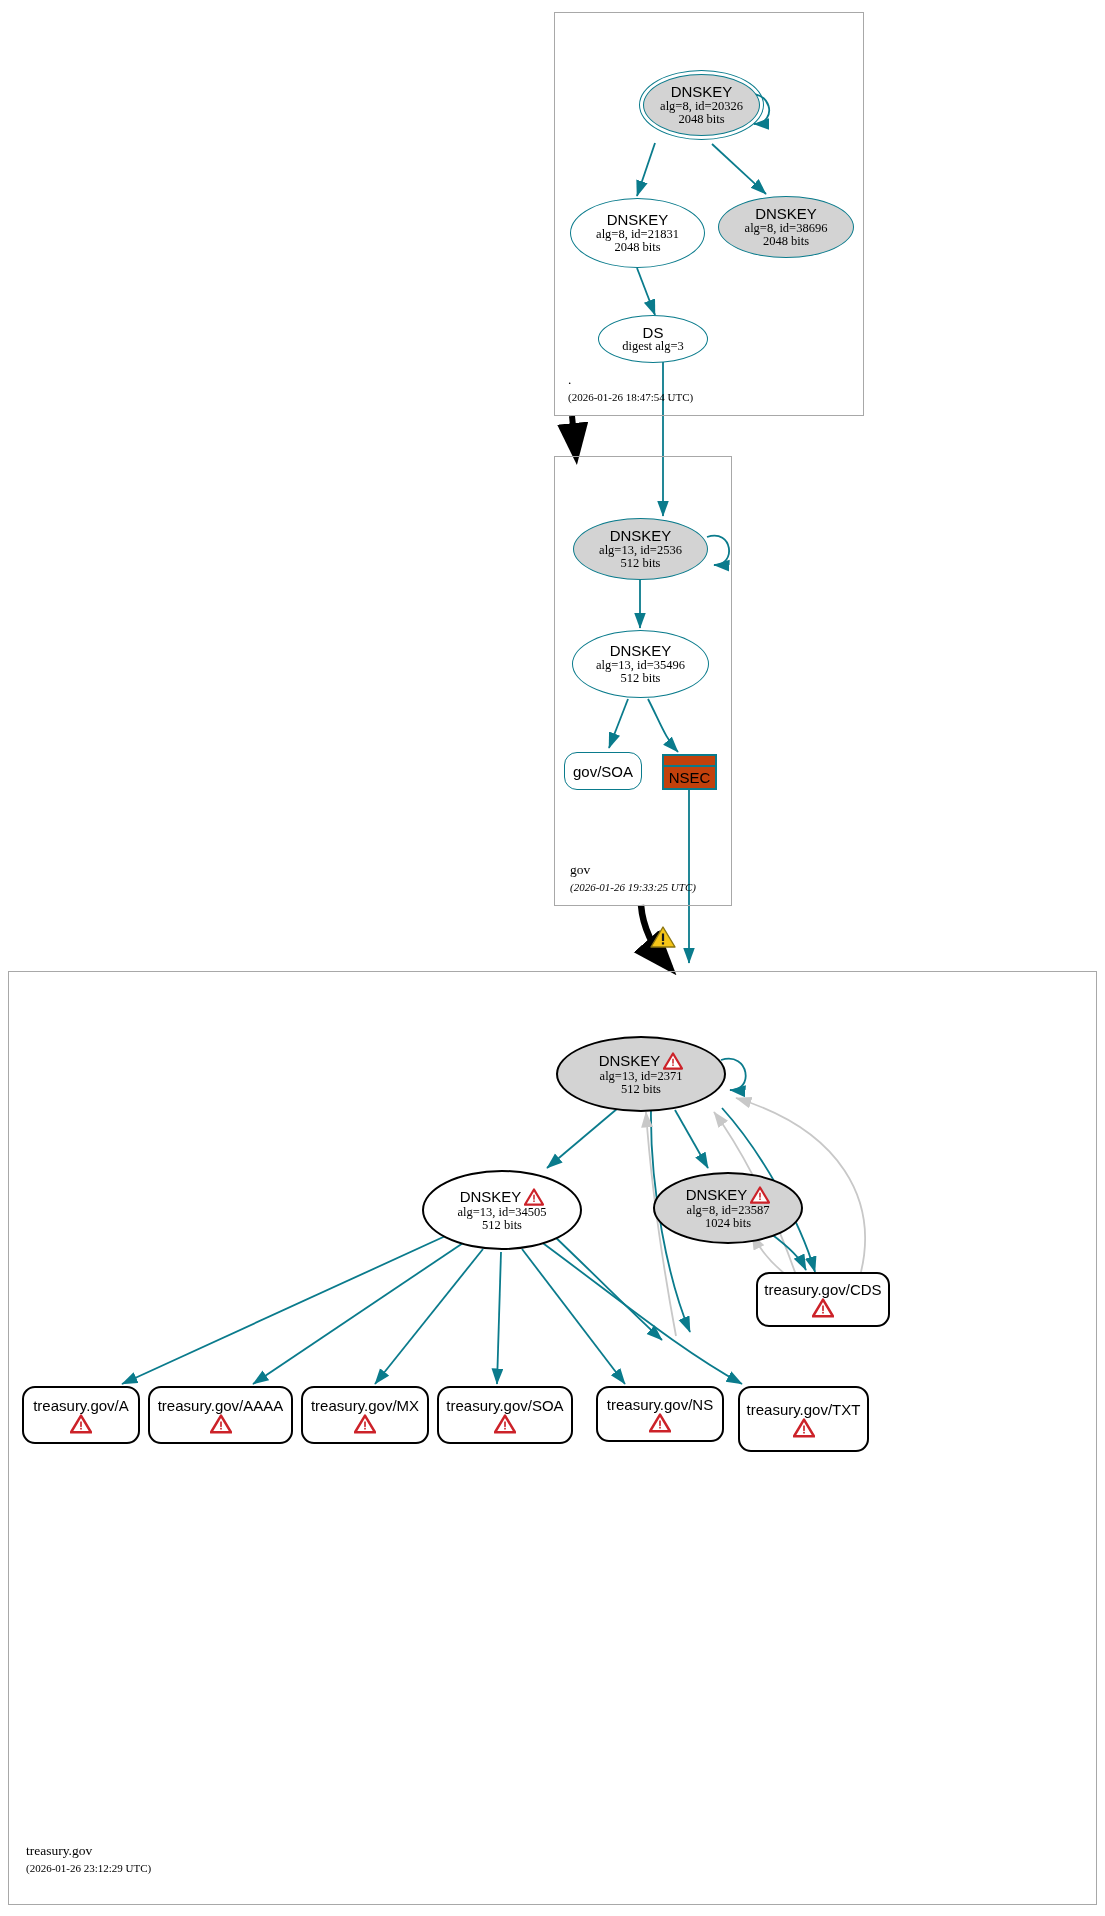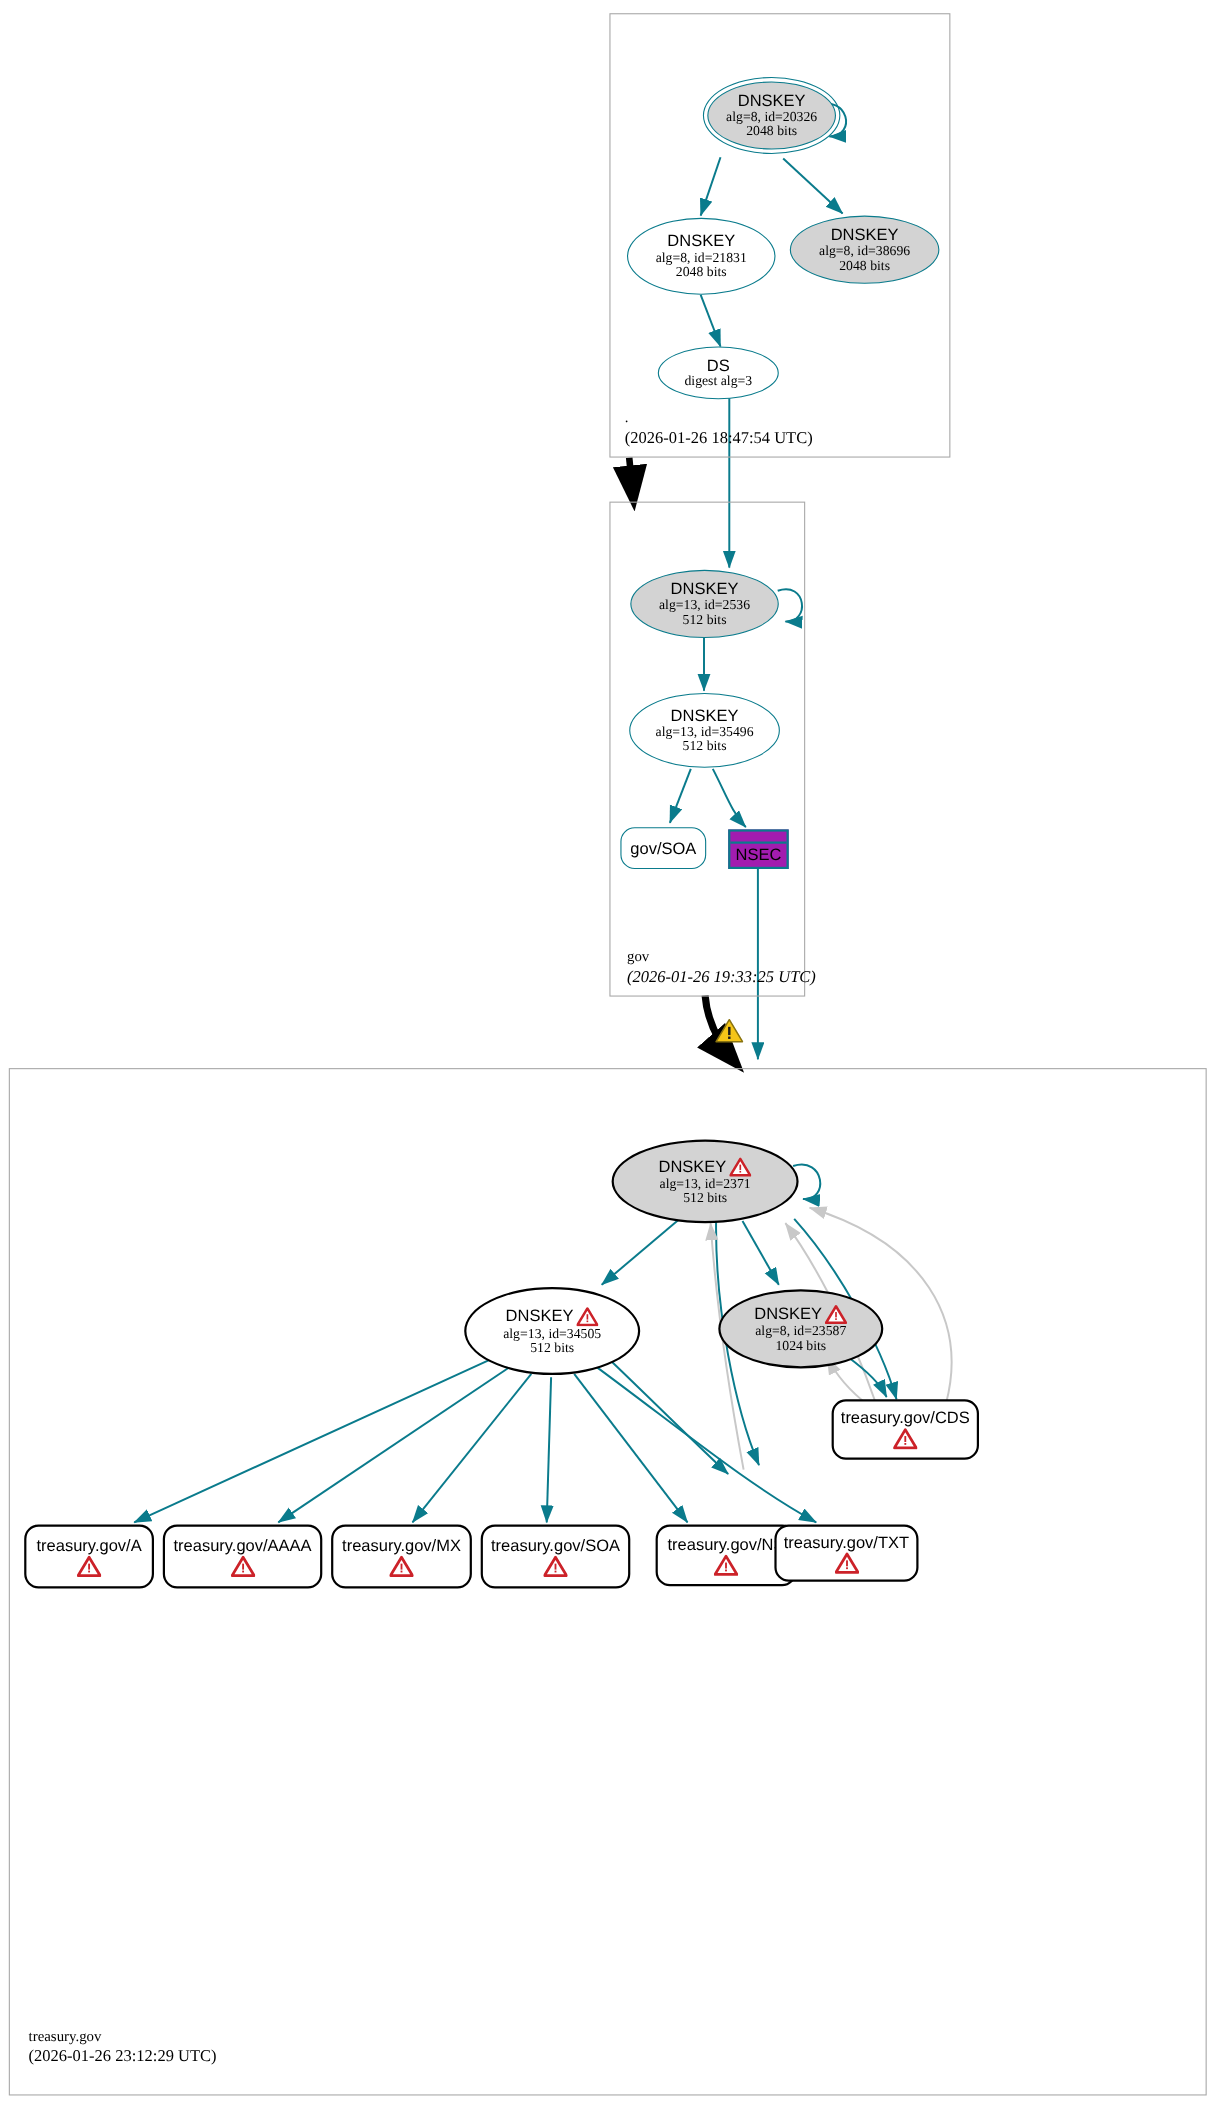--- a/index.html
+++ b/index.html
@@ -32,21 +32,21 @@
   .zone-label {
     position: absolute;
     font-family: "Liberation Serif", serif;
     font-size: 13.5px;
     color: #000000;
     white-space: nowrap;
   }
   .zone-time {
     position: absolute;
     font-family: "Liberation Serif", serif;
-    font-size: 15px;
+    font-size: 11px;
     color: #000000;
     white-space: nowrap;
   }
   
   .node-ellipse {
     position: absolute;
     display: flex;
     flex-direction: column;
     align-items: center;
     justify-content: center;
@@ -111,21 +111,21 @@
     font-family: "Liberation Sans", sans-serif;
     font-size: 15px;
     color: #000000;
     white-space: nowrap;
   }
   
   .node-nsec {
     position: absolute;
     box-sizing: border-box;
     border: 2.2px solid #0a7b8c;
-    background: #a21caf;
+    background: #c2410c;
     display: flex;
     flex-direction: column;
   }
   .nsec-head {
     height: 9px;
     border-bottom: 2.2px solid #0a7b8c;
     flex: 0 0 auto;
   }
   .nsec-body {
     flex: 1 1 auto;
@@ -386,21 +386,21 @@
     <div class="rr-label">treasury.gov/NS</div>
     <span class="warn">
       <svg width="22" height="20" viewBox="0 0 26 24">
         <path d="M13,2 L25,22 L1,22 Z" fill="#ffffff" stroke="#cc2229" stroke-width="3" stroke-linejoin="round"></path>
         <rect x="12" y="9" width="2" height="6.5" fill="#cc2229"></rect>
         <rect x="12" y="16.6" width="2" height="2" fill="#cc2229"></rect>
       </svg>
     </span>
   </div>
 
-  <div class="node-rrset rr-black" style="left:704px; top:1386px; width:131px; height:52px;text-align:center;">
+  <div class="node-rrset rr-black" style="left:738px; top:1386px; width:131px; height:66px;text-align:center;">
     <div class="rr-label">treasury.gov/TXT</div>
     <span class="warn">
       <svg width="22" height="20" viewBox="0 0 26 24">
         <path d="M13,2 L25,22 L1,22 Z" fill="#ffffff" stroke="#cc2229" stroke-width="3" stroke-linejoin="round"></path>
         <rect x="12" y="9" width="2" height="6.5" fill="#cc2229"></rect>
         <rect x="12" y="16.6" width="2" height="2" fill="#cc2229"></rect>
       </svg>
     </span>
   </div>
 

